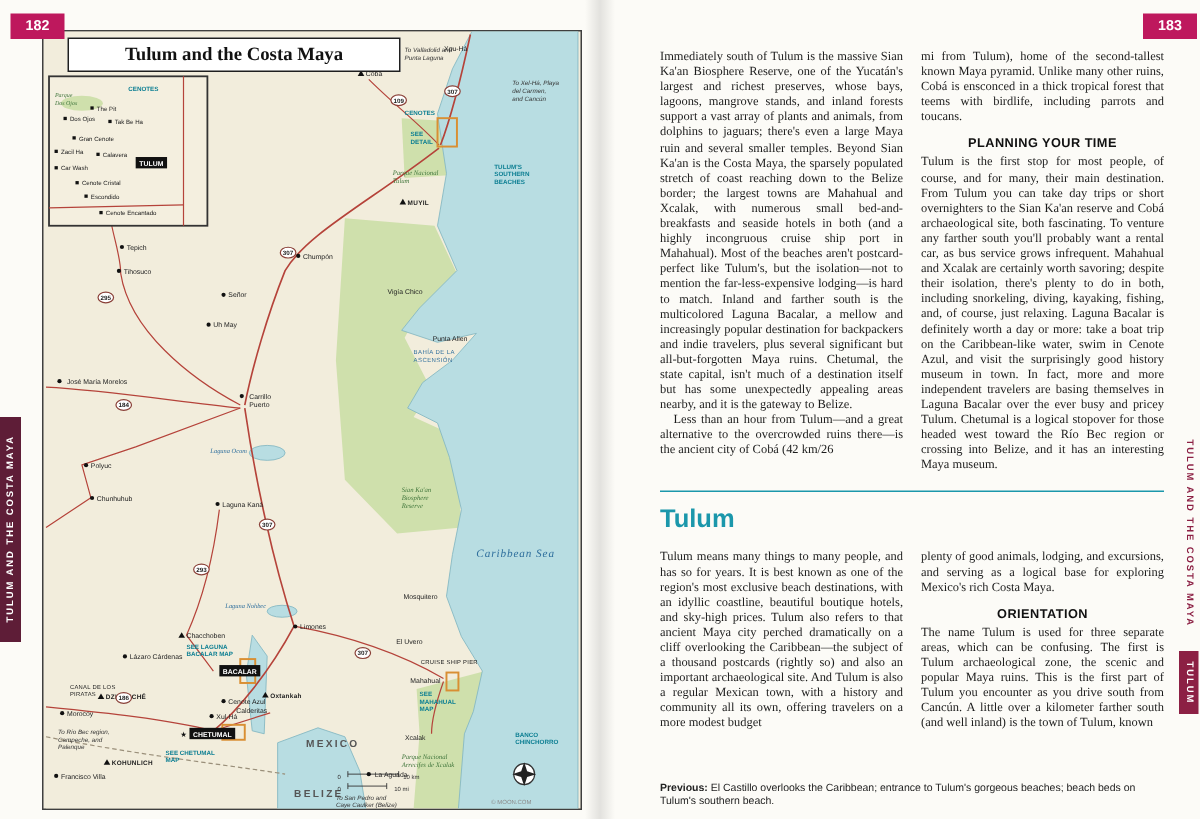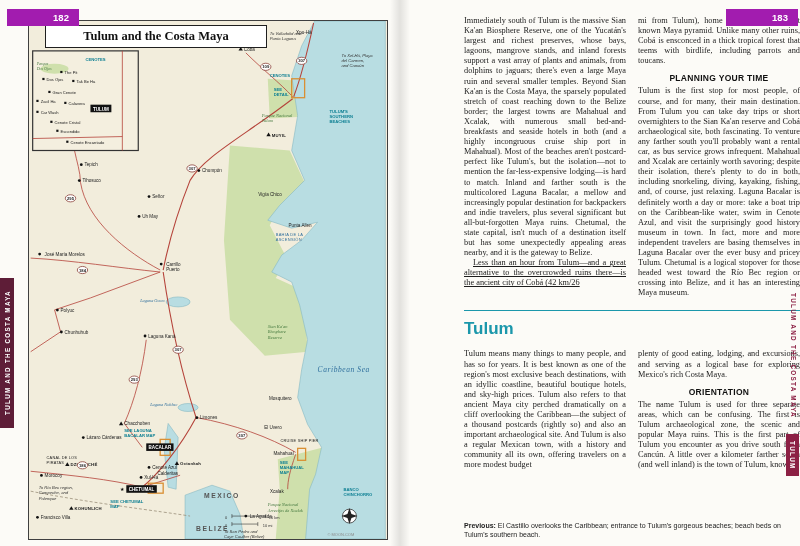--- a/index.html
+++ b/index.html
@@ -2,22 +2,22 @@
 <html lang="en"><head>
 <meta charset="utf-8">
 <style>
   html,body{margin:0;padding:0;}
   body{width:800px;height:546px;background:#e9e7e2;font-family:"Liberation Serif",serif;overflow:hidden;}
   .spread{position:relative;width:800px;height:546px;background:#fcfbf7;}
   .spread::after{content:"";position:absolute;left:390px;top:0;width:20px;height:100%;
     background:linear-gradient(90deg,rgba(0,0,0,0) 0%,rgba(0,0,0,.10) 50%,rgba(0,0,0,0) 100%);pointer-events:none;}
 
   
-  .pagenum{position:absolute;top:9px;width:36px;height:17px;background:#a21caf;color:#fff;
-    font:bold 9.5px "Liberation Sans",sans-serif;display:flex;align-items:center;justify-content:center;z-index:5;padding-left:36px;}
+  .pagenum{position:absolute;top:9px;width:36px;height:17px;background:#be185d;color:#fff;
+    font:bold 9.5px "Liberation Sans",sans-serif;display:flex;align-items:center;justify-content:center;z-index:5;}
   .pagenum-left{left:7px;} .pagenum-right{right:2px;}
 
   
   .tab-left{position:absolute;left:0;top:278px;width:14px;height:150px;background:#5e1d37;color:#fff;
     writing-mode:vertical-rl;transform:rotate(180deg);font:bold 6.3px "Liberation Sans",sans-serif;
     letter-spacing:1.3px;display:flex;align-items:center;justify-content:center;z-index:4;}
   .tab-right-wrap{position:absolute;right:0;top:282px;width:14px;z-index:4;}
   .tab-chapter{writing-mode:vertical-rl;color:#8c2044;font:bold 6.3px "Liberation Sans",sans-serif;
     letter-spacing:1.3px;height:146px;display:flex;align-items:center;justify-content:center;width:14px;}
   .tab-section{margin-top:6px;background:#8c2044;color:#fff;writing-mode:vertical-rl;
@@ -55,25 +55,25 @@
   .sea-fill{fill:#b8dde2;stroke:#86b9c3;stroke-width:.6;}
   .green{fill:#cfe0ac;}
   .road{stroke:#b5433a;stroke-width:1.1;fill:none;}
   .road2{stroke:#b5433a;stroke-width:.8;fill:none;}
   .detail{fill:none;stroke:#d98f33;stroke-width:1.3;}
   .inset{fill:#f4efdf;stroke:#333;stroke-width:1.2;}
   .border{stroke:#9a8f7a;stroke-width:.8;stroke-dasharray:3 2;fill:none;}
   .tick{stroke:#333;stroke-width:.6;}
 
   
-  .article{position:absolute;left:464px;top:0;width:336px;height:546px;padding-top:16px;box-sizing:border-box;}
+  .article{position:absolute;left:440px;top:0;width:336px;height:546px;padding-top:33px;box-sizing:border-box;}
   .cols{display:flex;gap:12px;}
   .col{width:162px;}
   .article p{margin:0;font-size:8.3px;line-height:10.1px;text-align:justify;color:#1c1c1c;}
-  .article p.ind{text-indent:9px;text-decoration:underline;}
+  .article p.ind{text-indent:9px;}
   .article h3{font:bold 8.5px "Liberation Sans",sans-serif;letter-spacing:.3px;margin:7px 0 3px;color:#111;text-align:center;}
   h2.tulum{border-top:1.6px solid #1b97ab;color:#1b97ab;font:bold 17px "Liberation Sans",sans-serif;
     padding-top:8px;margin:12px 0 10px;}
   .caption{position:absolute;left:0;right:0;bottom:6px;font:7px "Liberation Sans",sans-serif;color:#222;line-height:8.8px;}
   .caption b{font-weight:bold;}
 </style>
 </head>
 <body>
 
 <div class="spread">
@@ -305,21 +305,21 @@
         </div>
       </div>
 
       <h2 class="tulum">Tulum</h2>
 
       <div class="cols">
         <div class="col">
           <p>Tulum means many things to many people, and has so for years. It is best known as one of the region's most exclusive beach destinations, with an idyllic coastline, beautiful boutique hotels, and sky-high prices. Tulum also refers to that ancient Maya city perched dramatically on a cliff overlooking the Caribbean—the subject of a thousand postcards (rightly so) and also an important archaeological site. And Tulum is also a regular Mexican town, with a history and community all its own, offering travelers on a more modest budget</p>
         </div>
         <div class="col">
-          <p>plenty of good eating, lodging, and excursions, and serving as a logical base for exploring Mexico's rich Costa Maya.</p>
+          <p>plenty of good animals, lodging, and excursions, and serving as a logical base for exploring Mexico's rich Costa Maya.</p>
           <h3>ORIENTATION</h3>
           <p>The name Tulum is used for three separate areas, which can be confusing. The first is Tulum archaeological zone, the scenic and popular Maya ruins. This is the first part of Tulum you encounter as you drive south from Cancún. A little over a kilometer farther south (and well inland) is the town of Tulum, known</p>
         </div>
       </div>
 
       <div class="caption">
         <b>Previous:</b><span> El Castillo overlooks the Caribbean; entrance to Tulum's gorgeous beaches; beach beds on Tulum's southern beach.</span>
       </div>
     </div>
   </div>

